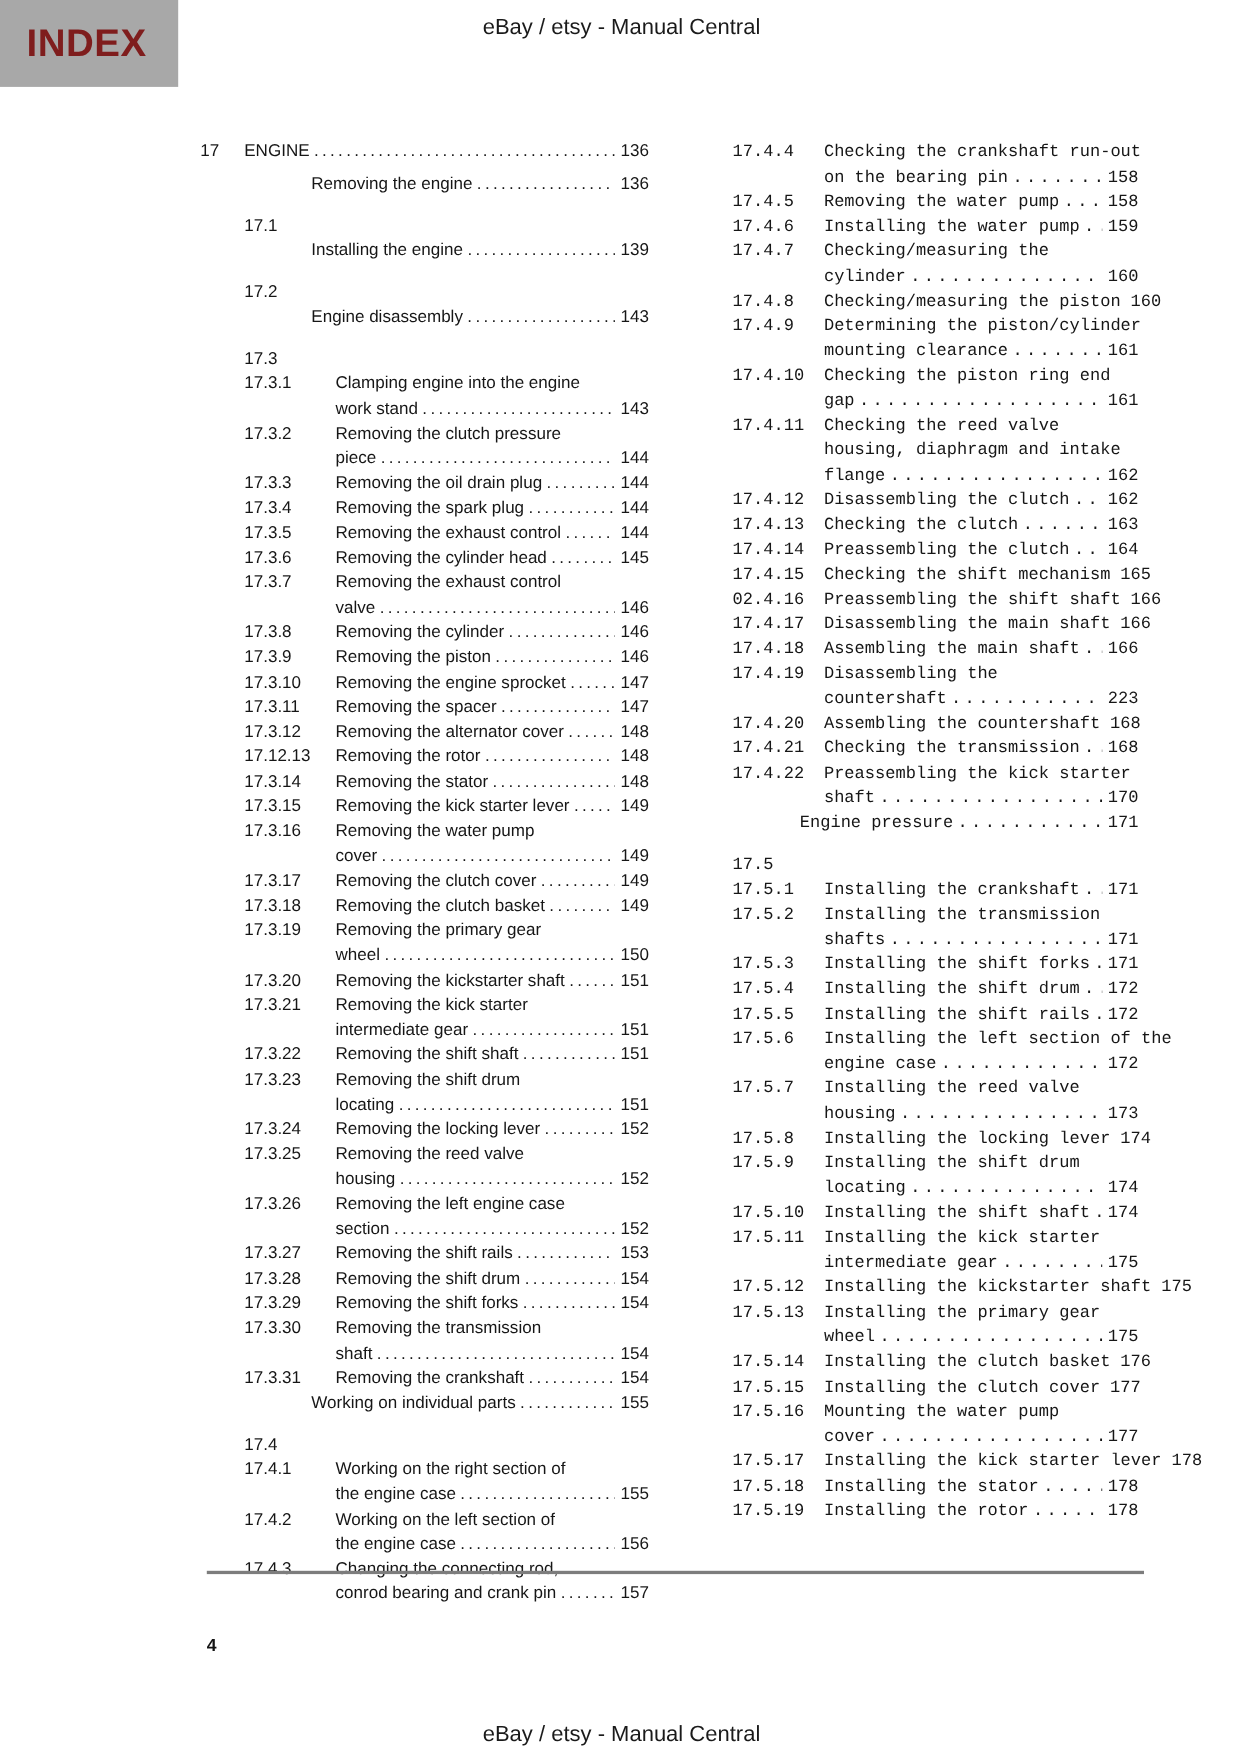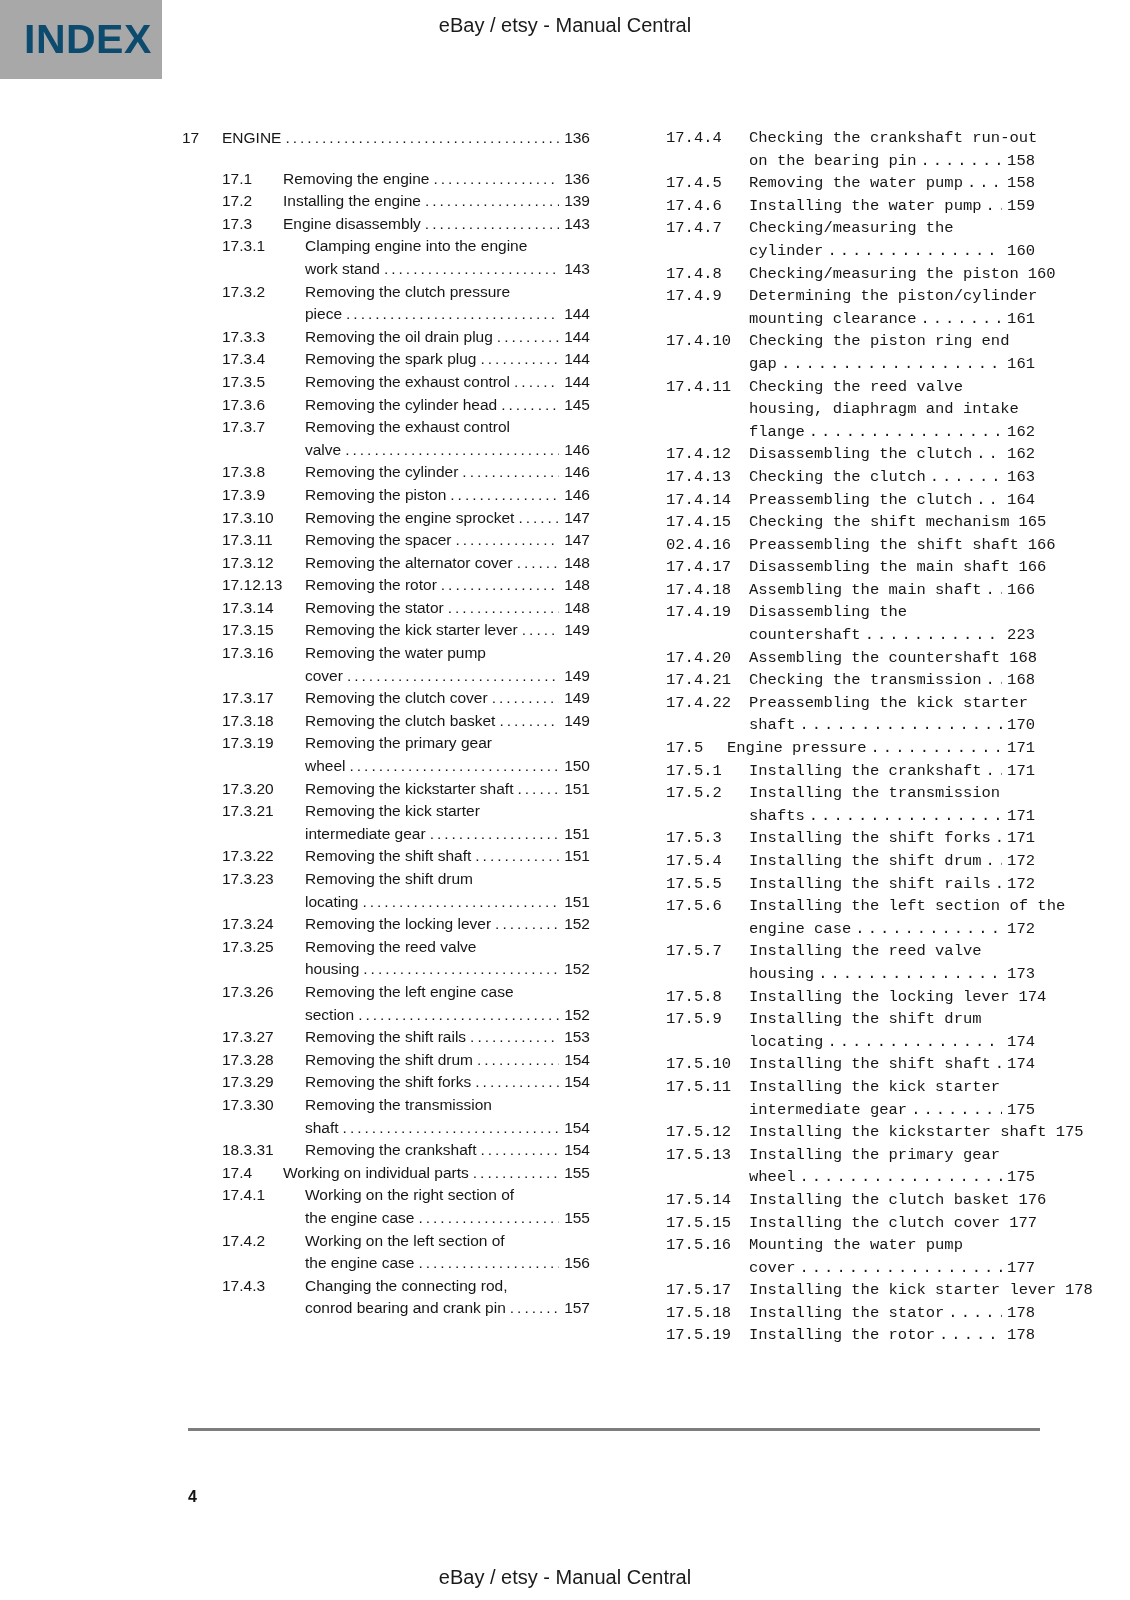--- a/index.html
+++ b/index.html
@@ -19,35 +19,35 @@
     overflow:hidden;
   }
   .index-box{
     position:absolute;left:0;top:0;
     width:162px;height:79px;
     background:var(--index-bg);
     display:flex;align-items:center;
     padding-left:24px;box-sizing:border-box;
   }
   .index-box .label{
-    font-size:41px;font-weight:700;color:#0c4a6e;letter-spacing:.5px;
+    font-size:35px;font-weight:700;color:#7f1d1d;letter-spacing:.5px;
   }
   .header-title{
     position:absolute;top:14px;left:0;width:100%;
     text-align:center;font-size:20px;color:#1a1a1a;
   }
   .toc{position:absolute;top:127px;left:0;width:100%;}
   .toc-col{position:absolute;top:0;font-size:15.5px;line-height:22.6px;}
   .toc-col.left{left:222px;width:368px;}
   .toc-col.right{left:666px;width:369px;font-family:Liberation Mono, monospace;}
   .entry{display:flex;align-items:flex-start;}
-  .entry.lv1{margin-left:-40px;margin-bottom:18px;}
+  .entry.lv1{margin-left:-40px;margin-bottom:7px;}
   .entry .num{flex:0 0 auto;}
   .entry.lv1 .num{width:40px;}
-  .entry.lv2 .num{width:61px;}
+  .entry.lv2 .num{width:61px;margin-top:38px;}
   .entry.lv3 .num{width:83px;}
   .entry .body{flex:1 1 auto;min-width:0;}
   .entry .line{display:flex;align-items:baseline;}
   .entry .t{flex:0 0 auto;white-space:nowrap;}
   .entry .leader{
     flex:1 1 auto;overflow:hidden;white-space:nowrap;
     letter-spacing:3px;margin-left:4px;margin-right:5px;
     min-width:0;
   }
   .entry .pg{flex:0 0 auto;}
@@ -441,21 +441,21 @@
               <span class="t">Removing the transmission</span>
             </div>
             <div class="line">
               <span class="t">shaft</span>
               <span class="leader">......................................................................................................................................................</span>
               <span class="pg">154</span>
             </div>
           </div>
         </div>
         <div class="entry lv3">
-          <span class="num">18.3.31</span>
+          <span class="num">17.3.31</span>
           <div class="body">
             <div class="line">
               <span class="t">Removing the crankshaft</span>
               <span class="leader">......................................................................................................................................................</span>
               <span class="pg">154</span>
             </div>
           </div>
         </div>
         <div class="entry lv2">
           <span class="num">17.4</span>

